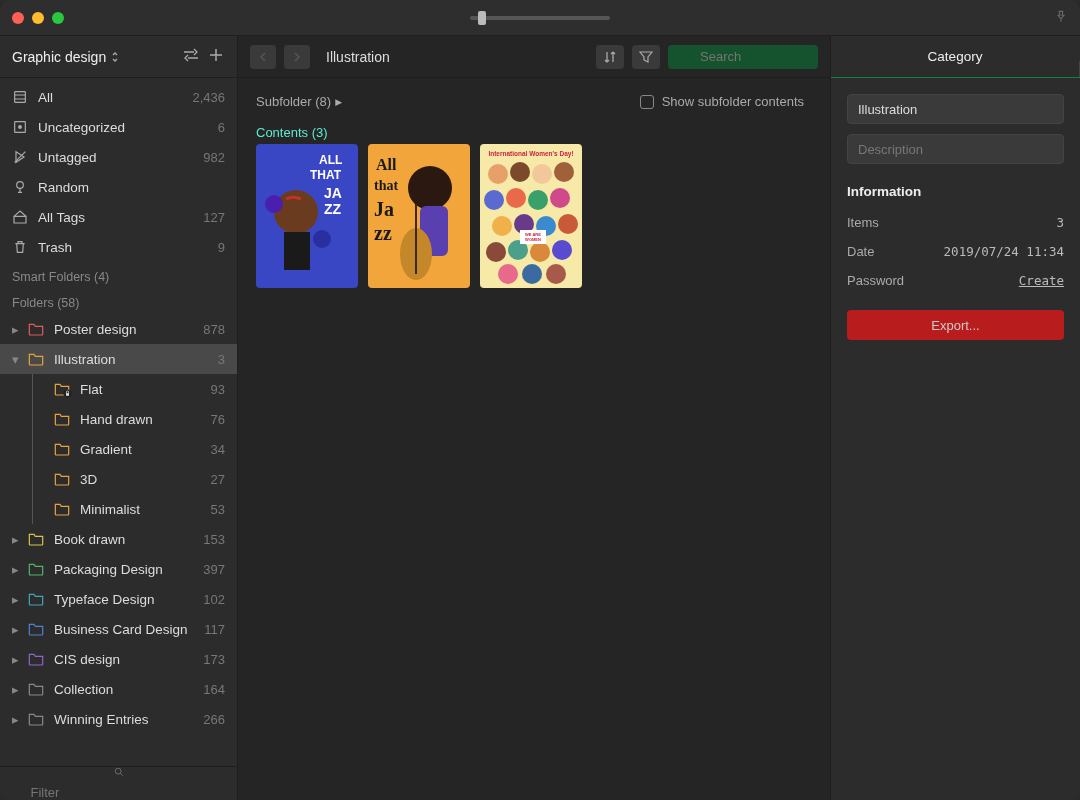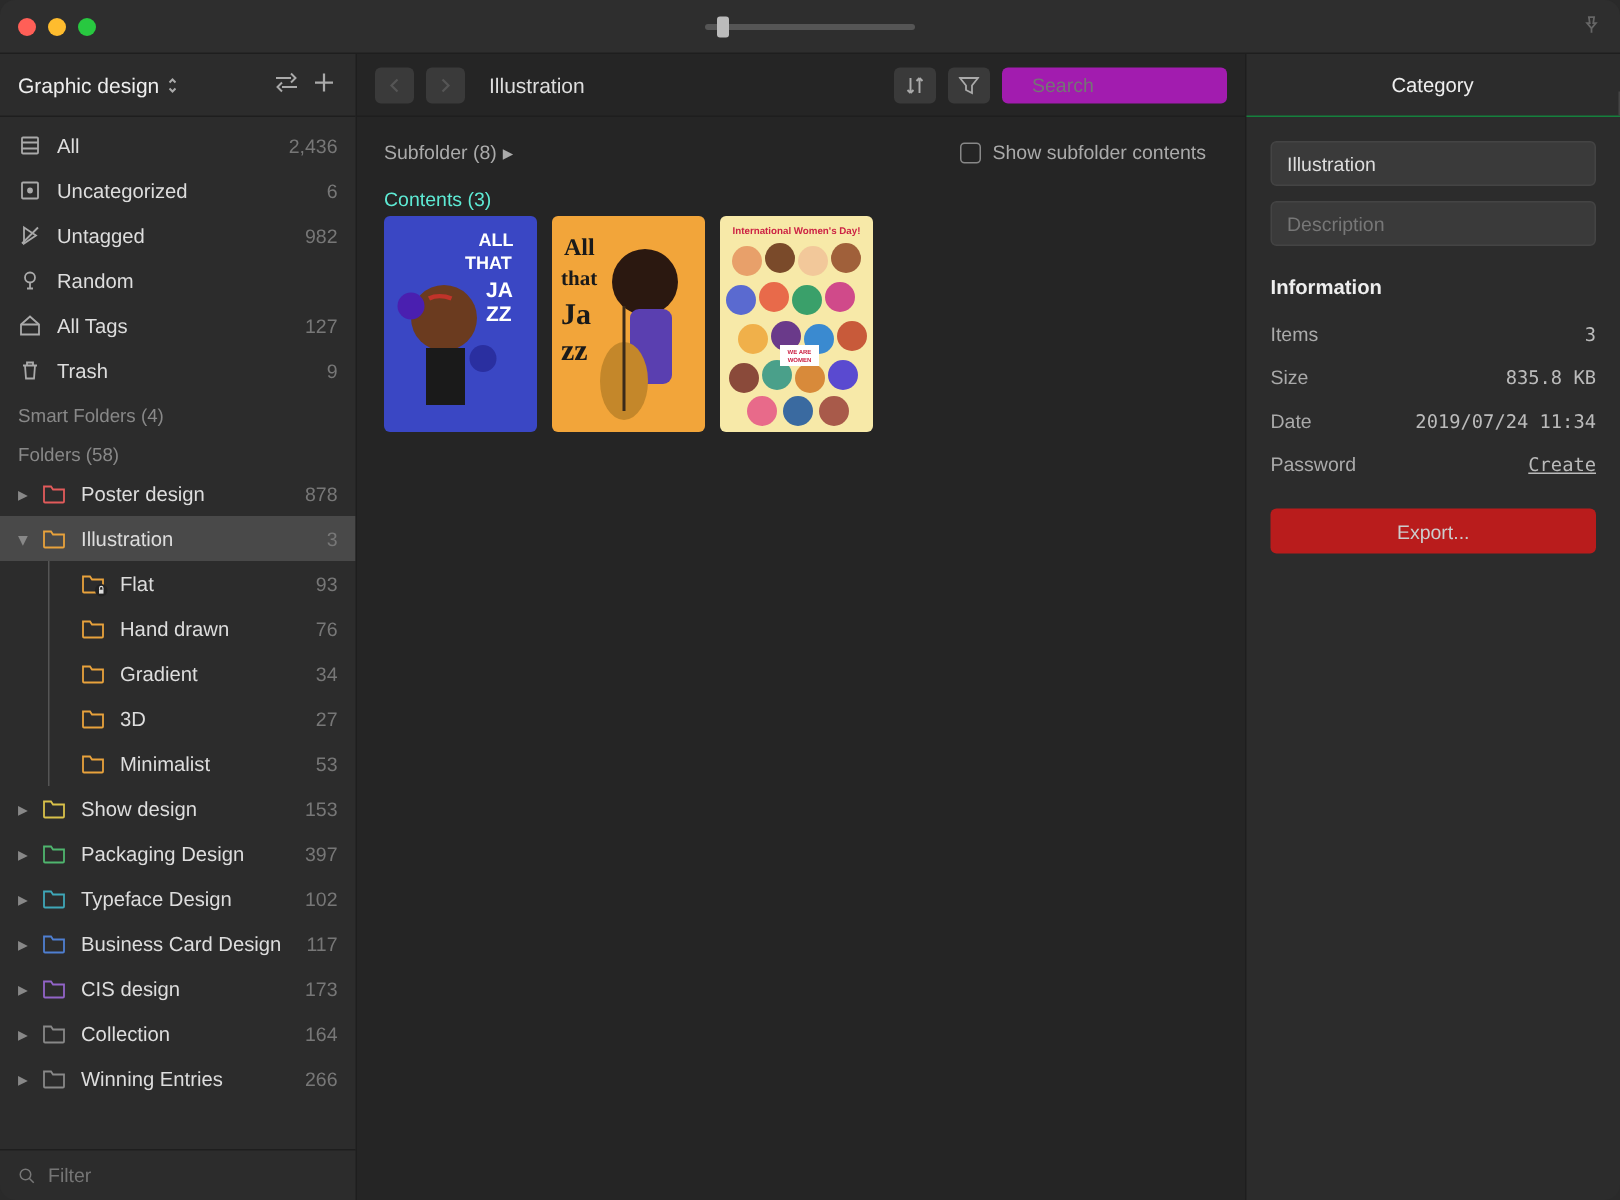--- a/index.html
+++ b/index.html
@@ -63,20 +63,21 @@
 .sb-item .label { flex: 1; color: #ddd; font-size: 13.5px; white-space: nowrap; overflow: hidden; text-overflow: ellipsis; }
 .sb-item .count { color: #777; font-size: 13px; font-variant-numeric: tabular-nums; }
 .sb-section { padding: 8px 12px 4px; color: #888; font-size: 12.5px; }
 .sb-item .chev { width: 10px; color: #888; margin-right: -4px; }
 .sb-item.sub2 { padding-left: 38px; }
 .sb-item .tree-stub { width: 14px; border-left: 1px solid #555; height: 30px; margin-left: -6px; margin-right: -2px; }
 .sb-filter {
   height: 34px; border-top: 1px solid #1e1e1e;
   display: flex; align-items: center; padding: 0 12px; gap: 8px;
   color: #777;
+  flex-direction: column;
 }
 .sb-filter input {
   flex: 1; background: transparent; border: none; outline: none;
   color: #ccc; font-size: 13px;
 }
 
 
 .content {
   flex: 1; display: flex; flex-direction: column;
   background: #252525;
@@ -91,22 +92,22 @@
   color: #888; cursor: pointer;
 }
 .nav-btn.disabled { color: #555; }
 .breadcrumb { flex: 1; color: #ddd; font-size: 14px; padding-left: 8px; }
 .tool-btn {
   width: 28px; height: 24px; background: #3a3a3a; border-radius: 4px;
   display: flex; align-items: center; justify-content: center;
   color: #aaa; cursor: pointer;
 }
 .search-box {
-  width: 150px; height: 24px; background: #a21caf; border-radius: 4px;
-  display: flex; align-items: center; padding: 0 8px; gap: 6px;
+  width: 150px; height: 24px; background: #14532d; border-radius: 4px;
+  display: flex; align-items: center; padding: 0 20px; gap: 6px;
 }
 .search-box input { flex: 1; background: transparent; border: none; outline: none; color: #ccc; font-size: 13px; }
 .search-box .search-icon { color: #aaa; }
 
 .ct-body { flex: 1; overflow: auto; padding: 16px 18px; }
 .subfolder-row { display: flex; align-items: center; gap: 4px; color: #aaa; margin-bottom: 16px; }
 .subfolder-row .spacer { flex: 1; }
 .show-sub { display: flex; align-items: center; gap: 8px; color: #aaa; cursor: pointer; margin-right: 8px; }
 .checkbox { width: 14px; height: 14px; border: 1.5px solid #888; border-radius: 3px; }
 .contents-label { color: #5eead4; margin-bottom: 4px; }
@@ -333,21 +334,21 @@
             <span class="label">Minimalist</span>
             <span class="count">53</span>
           </div>
           <div class="sb-item">
             <span class="chev">▸</span>
             <span class="icon">
               <svg class="folder-icon" viewBox="0 0 24 20">
                 <path d="M2 3h7l2 3h11v12a1 1 0 0 1-1 1H3a1 1 0 0 1-1-1V3z" fill="none" stroke="#d9c14a" stroke-width="1.8"></path>
               </svg>
             </span>
-            <span class="label">Show design</span>
+            <span class="label">Book drawn</span>
             <span class="count">153</span>
           </div>
           <div class="sb-item">
             <span class="chev">▸</span>
             <span class="icon">
               <svg class="folder-icon" viewBox="0 0 24 20">
                 <path d="M2 3h7l2 3h11v12a1 1 0 0 1-1 1H3a1 1 0 0 1-1-1V3z" fill="none" stroke="#4fb56e" stroke-width="1.8"></path>
               </svg>
             </span>
             <span class="label">Packaging Design</span>
@@ -537,24 +538,20 @@
       </div>
       <div class="insp-input placeholder">
         <span>Description</span>
       </div>
       <div class="insp-section-title">Information</div>
       <div class="insp-row">
         <span>Items</span>
         <span class="val">3</span>
       </div>
       <div class="insp-row">
-        <span>Size</span>
-        <span class="val">835.8 KB</span>
-      </div>
-      <div class="insp-row">
         <span>Date</span>
         <span class="val">2019/07/24 11:34</span>
       </div>
       <div class="insp-row">
         <span>Password</span>
         <span class="val link">Create</span>
       </div>
       <div class="export-btn">
         <span>Export...</span>
       </div>

